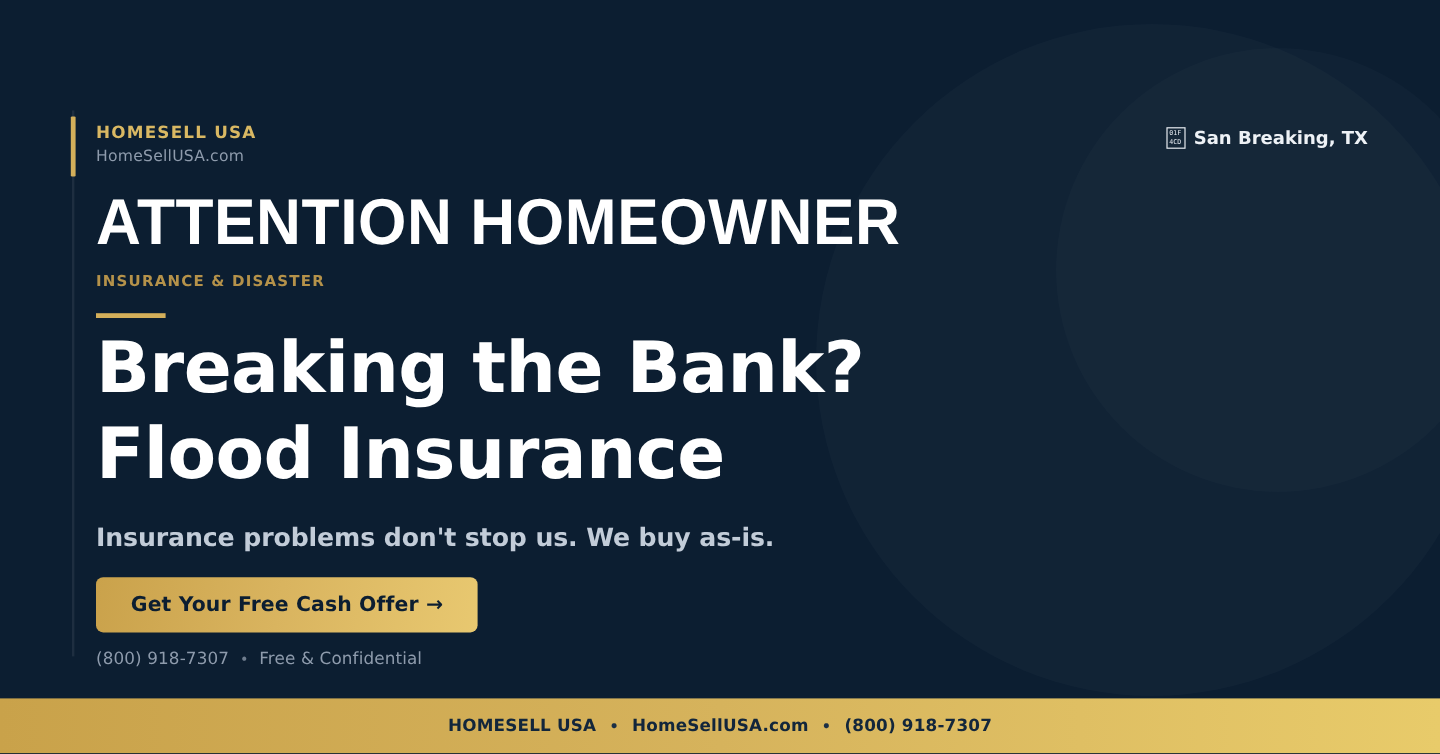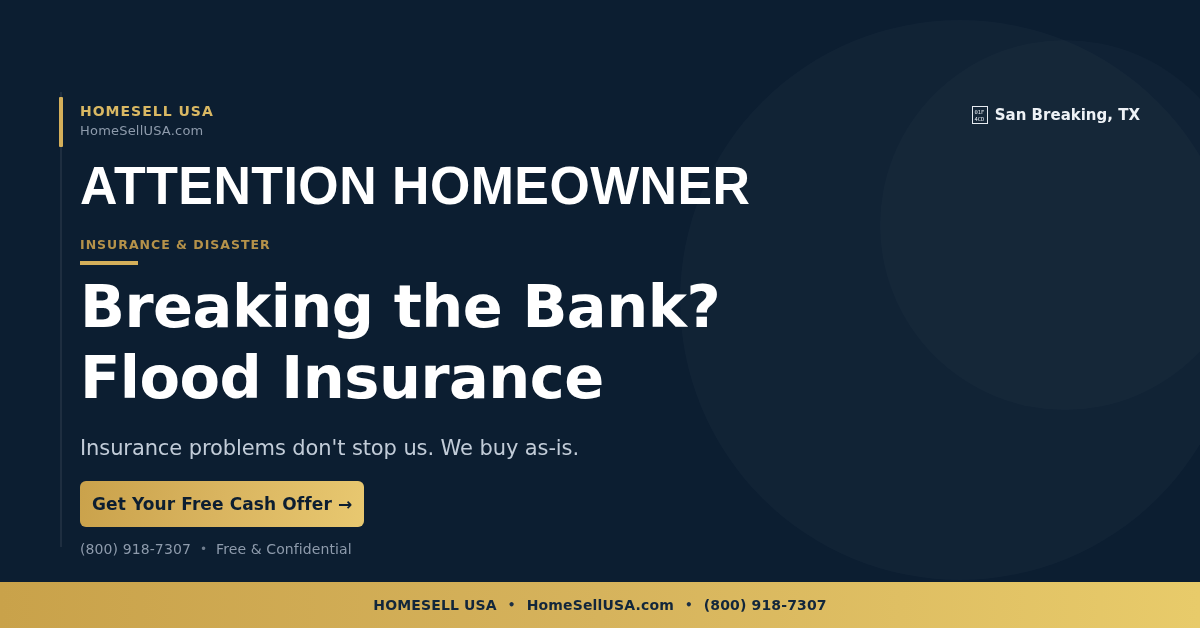--- a/index.html
+++ b/index.html
@@ -100,21 +100,21 @@
     font-weight:bold;
     color:#ffffff;
     letter-spacing:0.5px;
     line-height:1.0;
     transform:scaleX(0.96);
     transform-origin:left center;
     white-space:nowrap;
   }
 
   .eyebrow {
-    position:absolute; left:0; top:238px;
+    position:absolute; left:0; top:227px;
     font-size:12.5px; font-weight:bold;
     letter-spacing:1.0px;
     color:#b5924a;
     line-height:1.1;
   }
   .eyebrow-rule {
     position:absolute; left:0; top:261px;
     width:58px; height:4px;
     background:#d4af5a;
   }
@@ -124,30 +124,30 @@
     font-size:59px; font-weight:bold;
     color:#ffffff;
     line-height:1.20;
     letter-spacing:-0.5px;
     white-space:nowrap;
   }
   .headline .line { display:block; }
 
   .subhead {
     position:absolute; left:0; top:435px;
-    font-size:21px; font-weight:normal;
+    font-size:21px; font-weight:bold;
     color:#c2ccd8;
     line-height:1.3;
     letter-spacing:-0.1px;
   }
 
   .cta {
     position:absolute; left:0; top:481px;
     display:inline-flex; align-items:center; justify-content:center;
-    padding:0 12px;
+    padding:0 29px;
     height:46px;
     border:none;
     border-radius:6px;
     background:linear-gradient(100deg,#caa24b 0%,#d9b45f 48%,#e8c870 100%);
     color:#0c1e31;
     font-family:"DejaVu Sans", sans-serif;
     font-size:17px; font-weight:bold;
     letter-spacing:0.1px;
     cursor:pointer;
     white-space:nowrap;

